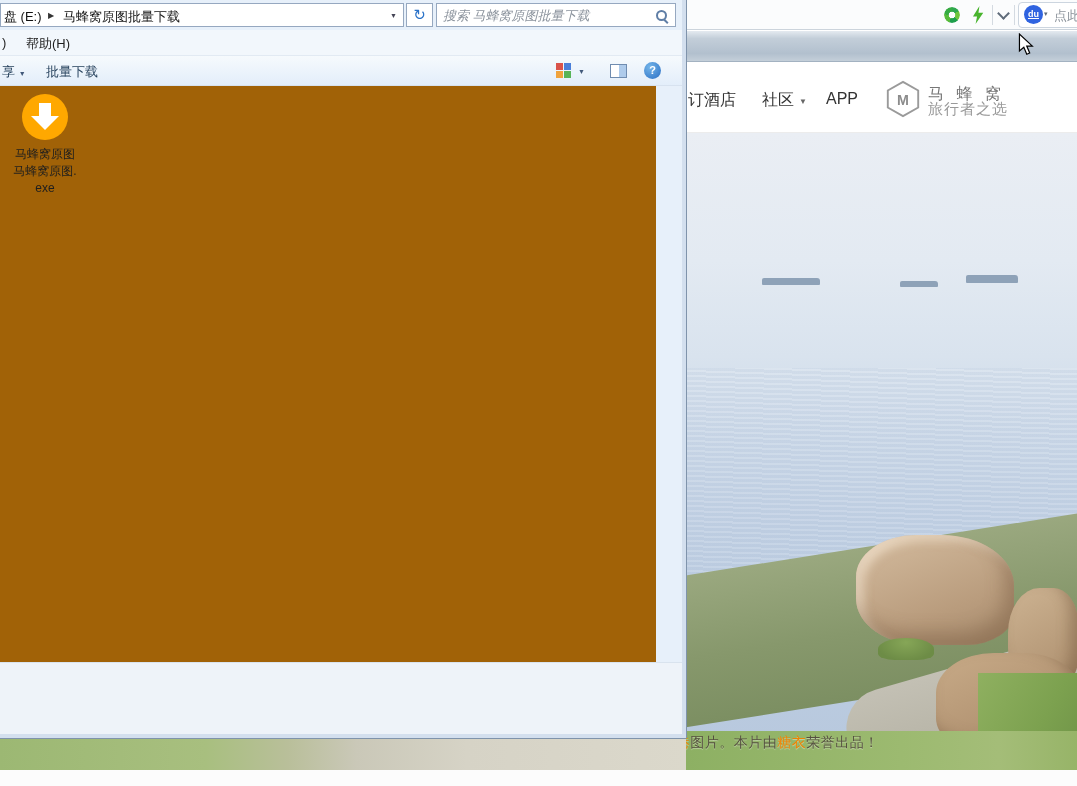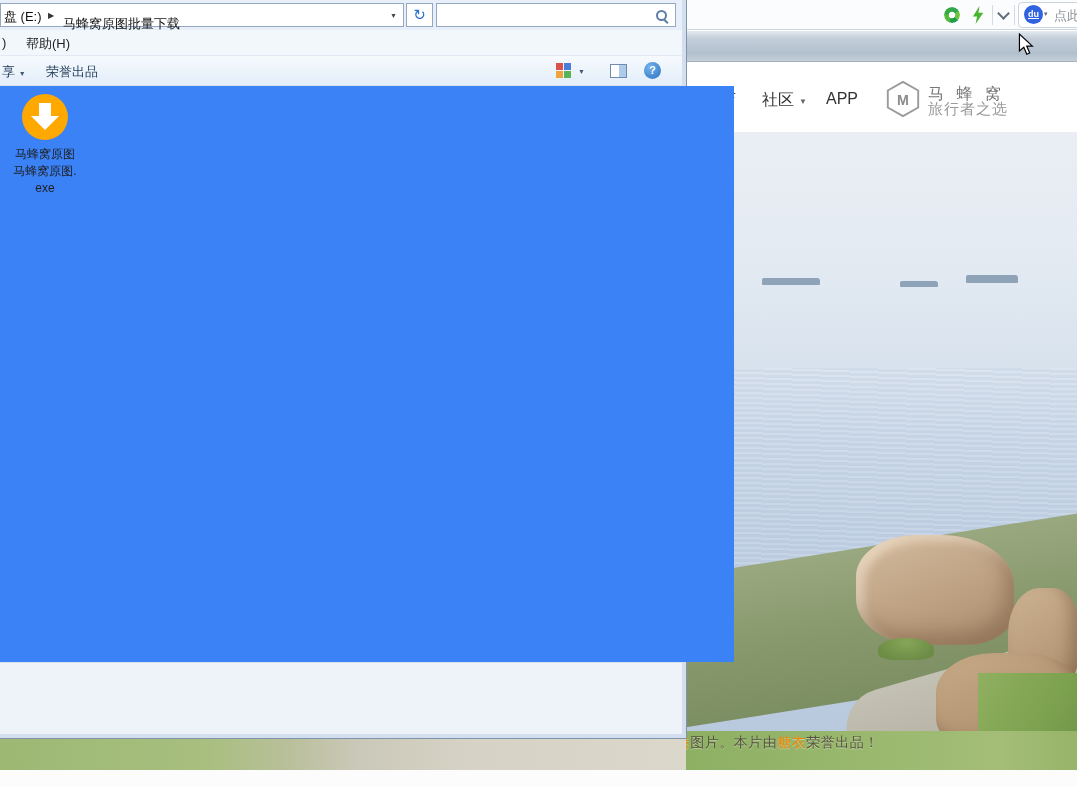--- a/index.html
+++ b/index.html
@@ -96,21 +96,21 @@
   .cmd-item { position:absolute; top:7px; cursor:pointer; white-space:nowrap; }
   .cmd-caret { font-size:7px; color:#41597a; }
   .views-icon { position:absolute; left:556px; top:7px; display:grid; grid-template-columns:7px 7px; grid-template-rows:7px 7px; gap:1px; cursor:pointer; }
   .views-icon span { display:block; }
   .views-drop { position:absolute; left:578px; top:12px; font-size:7px; color:#41597a; cursor:pointer; }
   .preview-icon { position:absolute; left:610px; top:8px; width:17px; height:14px; border:1px solid #6f8cb0;
     background:linear-gradient(to right,#fff 0 8px,#aecbeb 8px); cursor:pointer; }
   .help-icon { position:absolute; left:644px; top:6px; width:17px; height:17px; border-radius:50%;
     background:radial-gradient(circle at 35% 30%,#74b5e9,#2b6fc4); color:#fff; font-size:11px; font-weight:bold;
     text-align:center; line-height:17px; cursor:pointer; }
-  .file-area { position:absolute; left:0; top:86px; width:734px; height:576px; background:#3b82f6; }
+  .file-area { position:absolute; left:0; top:86px; width:656px; height:576px; background:#a16207; }
   .file-item { position:absolute; left:8px; top:8px; width:74px; text-align:center; cursor:pointer; }
   .dl-icon { position:relative; width:46px; height:46px; border-radius:50%; background:#ffa800; margin:0 auto 6px; }
   .dl-icon::before { content:""; position:absolute; left:17px; top:9px; width:12px; height:14px; background:#fff; }
   .dl-icon::after { content:""; position:absolute; left:9px; top:22px; border-left:14px solid transparent; border-right:14px solid transparent; border-top:14px solid #fff; }
   .file-label { font-size:12px; color:#1e1e1e; line-height:17px; }
   .details-pane { position:absolute; left:0; bottom:0; width:682px; height:72px; background:#eef3f9; border-top:1px solid #d9e3ee; }
 
   .cursor { position:absolute; left:1018px; top:33px; z-index:40; }
 </style>
 </head>
@@ -172,40 +172,41 @@
     <div class="bottom-left-strip"></div>
     <div class="page-white"></div>
   </div>
 
   <div class="explorer">
 
     <div class="addr-row">
       <div class="addr-box">
         <span class="crumb" style="left:3px;">盘 (E:)</span>
         <span class="crumb-arrow" style="left:47px;">▶</span>
-        <span class="crumb" style="left:62px;margin-top:7px;">马蜂窝原图批量下载</span>
+        <span class="crumb" style="left:62px;">马蜂窝原图批量下载</span>
         <span class="addr-drop">▼</span>
       </div>
       <div class="refresh-btn">↻</div>
       <div class="exp-search">
+        <input type="text" placeholder="搜索 马蜂窝原图批量下载" style="">
         <span class="mag mag-sm"></span>
       </div>
     </div>
 
     <div class="menu-row">
       <span class="menu-item" style="left:2px;">)</span>
       <span class="menu-item" style="left:26px;">帮助(H)</span>
     </div>
 
     <div class="cmd-bar">
       <span class="cmd-item" style="left:2px;">
         <span>享</span>
         <span class="cmd-caret">▼</span>
       </span>
-      <span class="cmd-item" style="left:46px;">荣誉出品</span>
+      <span class="cmd-item" style="left:46px;">批量下载</span>
       <span class="views-icon">
         <span style="background:#d9534a;"></span>
         <span style="background:#4a7fd9;"></span>
         <span style="background:#f0a33c;"></span>
         <span style="background:#58b457;"></span>
       </span>
       <span class="views-drop">▼</span>
       <span class="preview-icon"></span>
       <span class="help-icon">?</span>
     </div>

